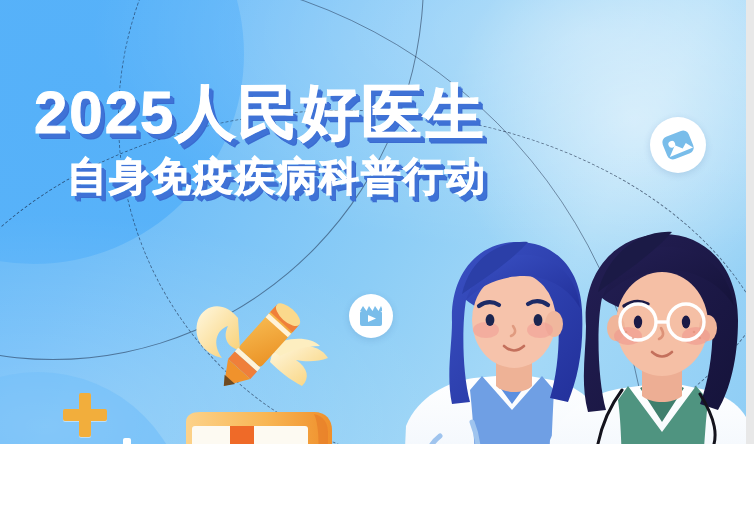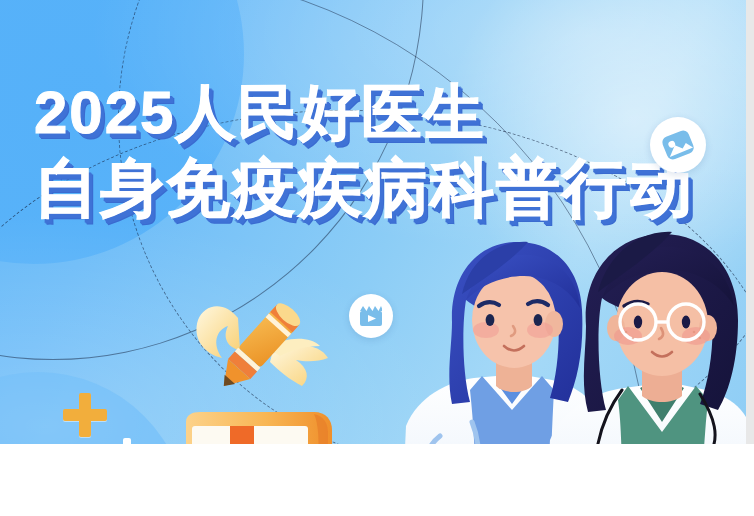--- a/index.html
+++ b/index.html
@@ -58,21 +58,21 @@
     letter-spacing:2px;
     color:#ffffff;
     white-space:nowrap;
     text-shadow:
        3px 4px 0 #3f72d6,
        4px 5px 0 #3f72d6,
        5px 6px 0 #3a6bd0;
     -webkit-text-stroke:1px #ffffff;
   }
   .hl-1{font-size:60px;margin-bottom:14px;}
-  .hl-2{font-size:64px;}
+  .hl-2{font-size:40px;margin-left:33px;}
 
   
   .badge{
     position:absolute;border-radius:50%;
     background:#ffffff;
     display:flex;align-items:center;justify-content:center;
     box-shadow:0 2px 7px rgba(40,80,140,.16);
     z-index:28;
   }
   .badge-photo{left:650px;top:117px;width:56px;height:56px;}

